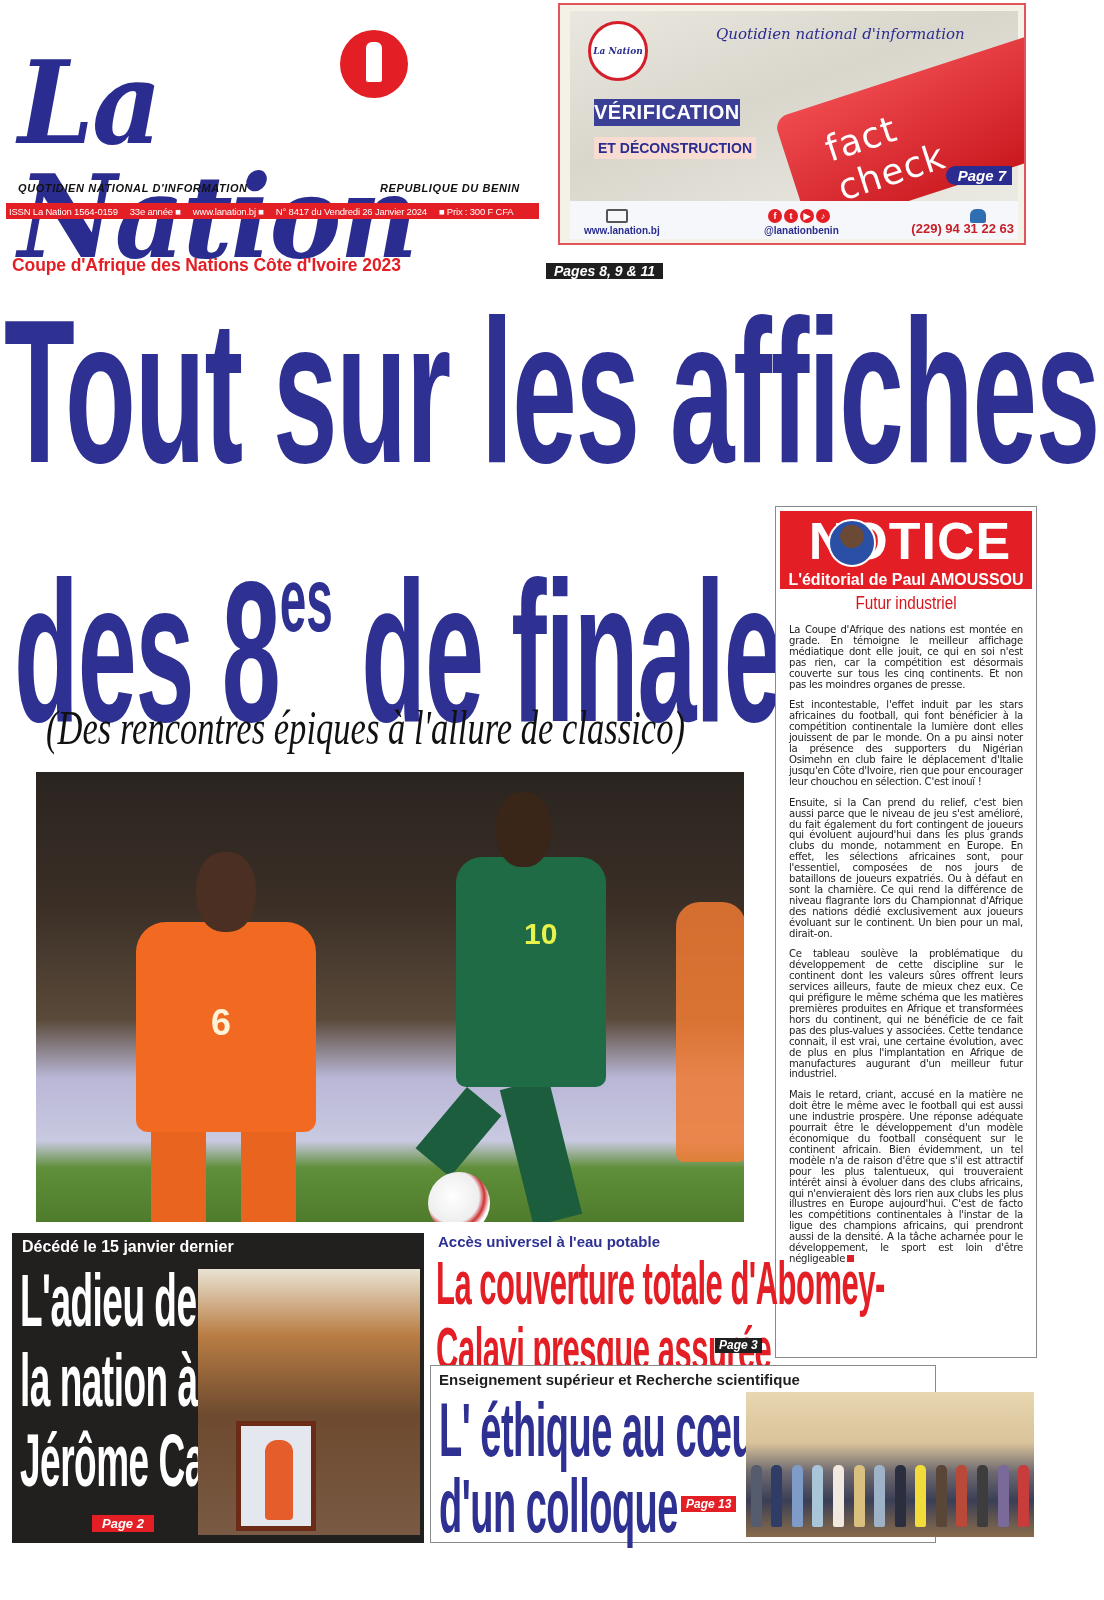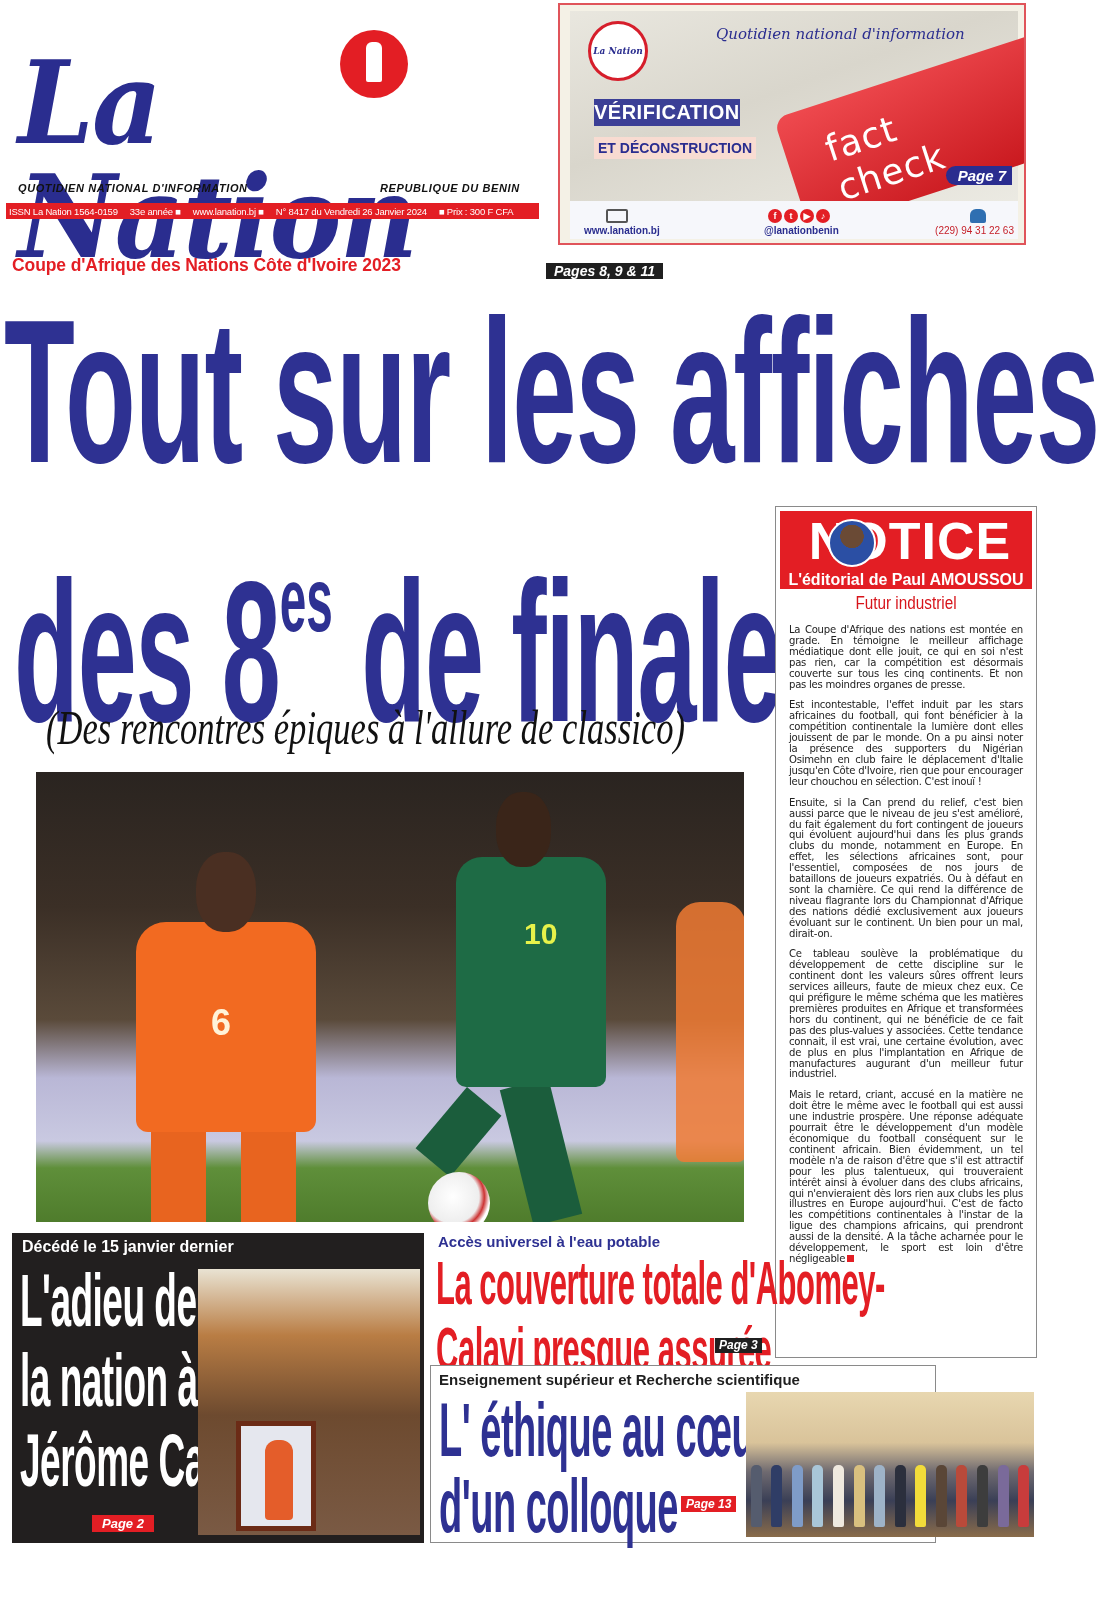--- a/index.html
+++ b/index.html
@@ -78,21 +78,21 @@
   }
   .ad-web { position: absolute; left: 14px; bottom: 3px; font-size: 10px; font-weight: bold; color: #2a2d8f; }
   .ad-web-icon { position: absolute; left: 36px; bottom: 16px; width: 22px; height: 14px; border: 2px solid #555; border-radius: 2px; }
   .ad-social { position: absolute; left: 198px; bottom: 16px; display: flex; gap: 2px; }
   .ad-social span {
     width: 14px; height: 14px; border-radius: 50%; background: #e31e24; color: #fff;
     font-size: 9px; font-weight: bold; display: flex; align-items: center; justify-content: center;
   }
   .ad-handle { position: absolute; left: 194px; bottom: 3px; font-size: 10px; font-weight: bold; color: #2a2d8f; }
   .ad-phone-icon { position: absolute; right: 32px; bottom: 16px; width: 16px; height: 14px; background: #2f6fb1; border-radius: 6px 6px 2px 2px; }
-  .ad-phone { position: absolute; right: 4px; bottom: 3px; font-size: 10px; font-weight: normal; color: #c51f28; }
+  .ad-phone { position: absolute; right: 4px; bottom: 3px; font-size: 13px; font-weight: bold; color: #c51f28; }
 
   
   .kicker {
     left: 12px; top: 255px; color: #e31e24; font-weight: bold; font-size: 17.5px;
     letter-spacing: -0.1px;
   }
   .pages-tag {
     left: 546px; top: 263px; background: #1f1f1f; color: #fff; font-weight: bold; font-style: italic;
     font-size: 14px; padding: 0 8px; height: 16px; line-height: 16px;
   }

